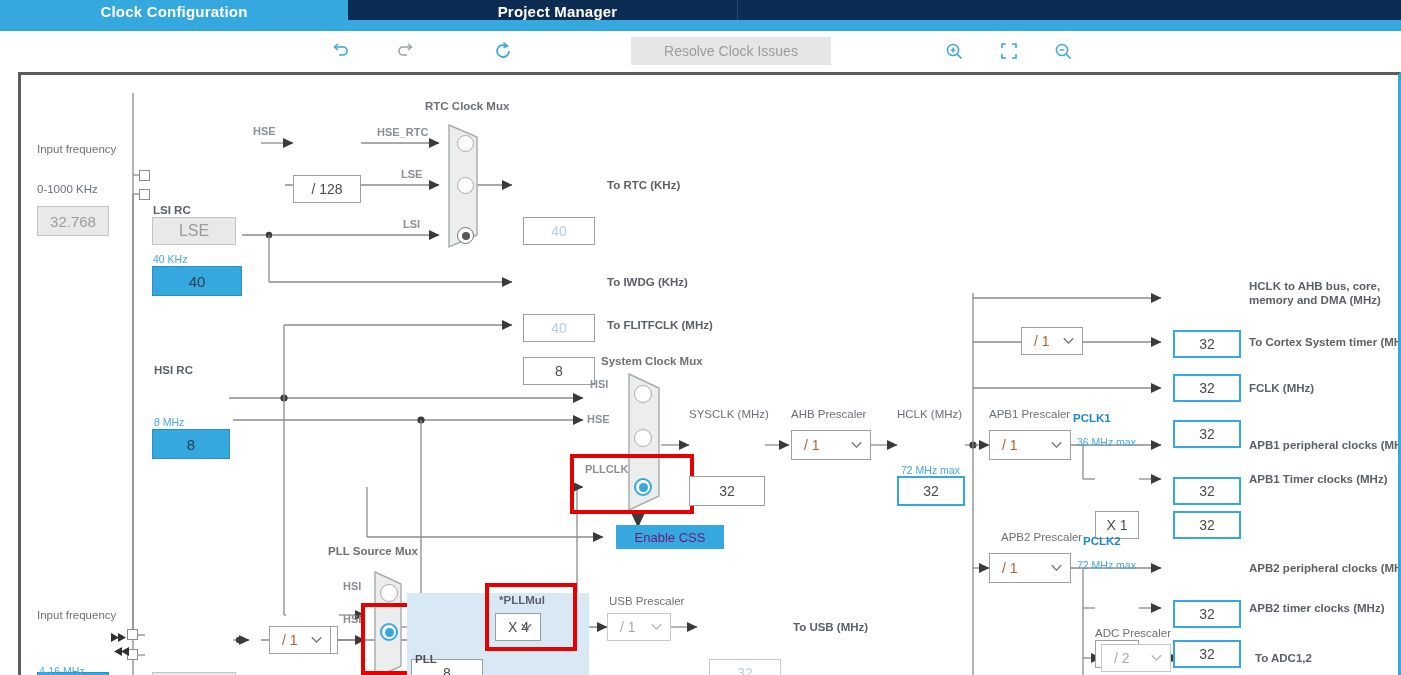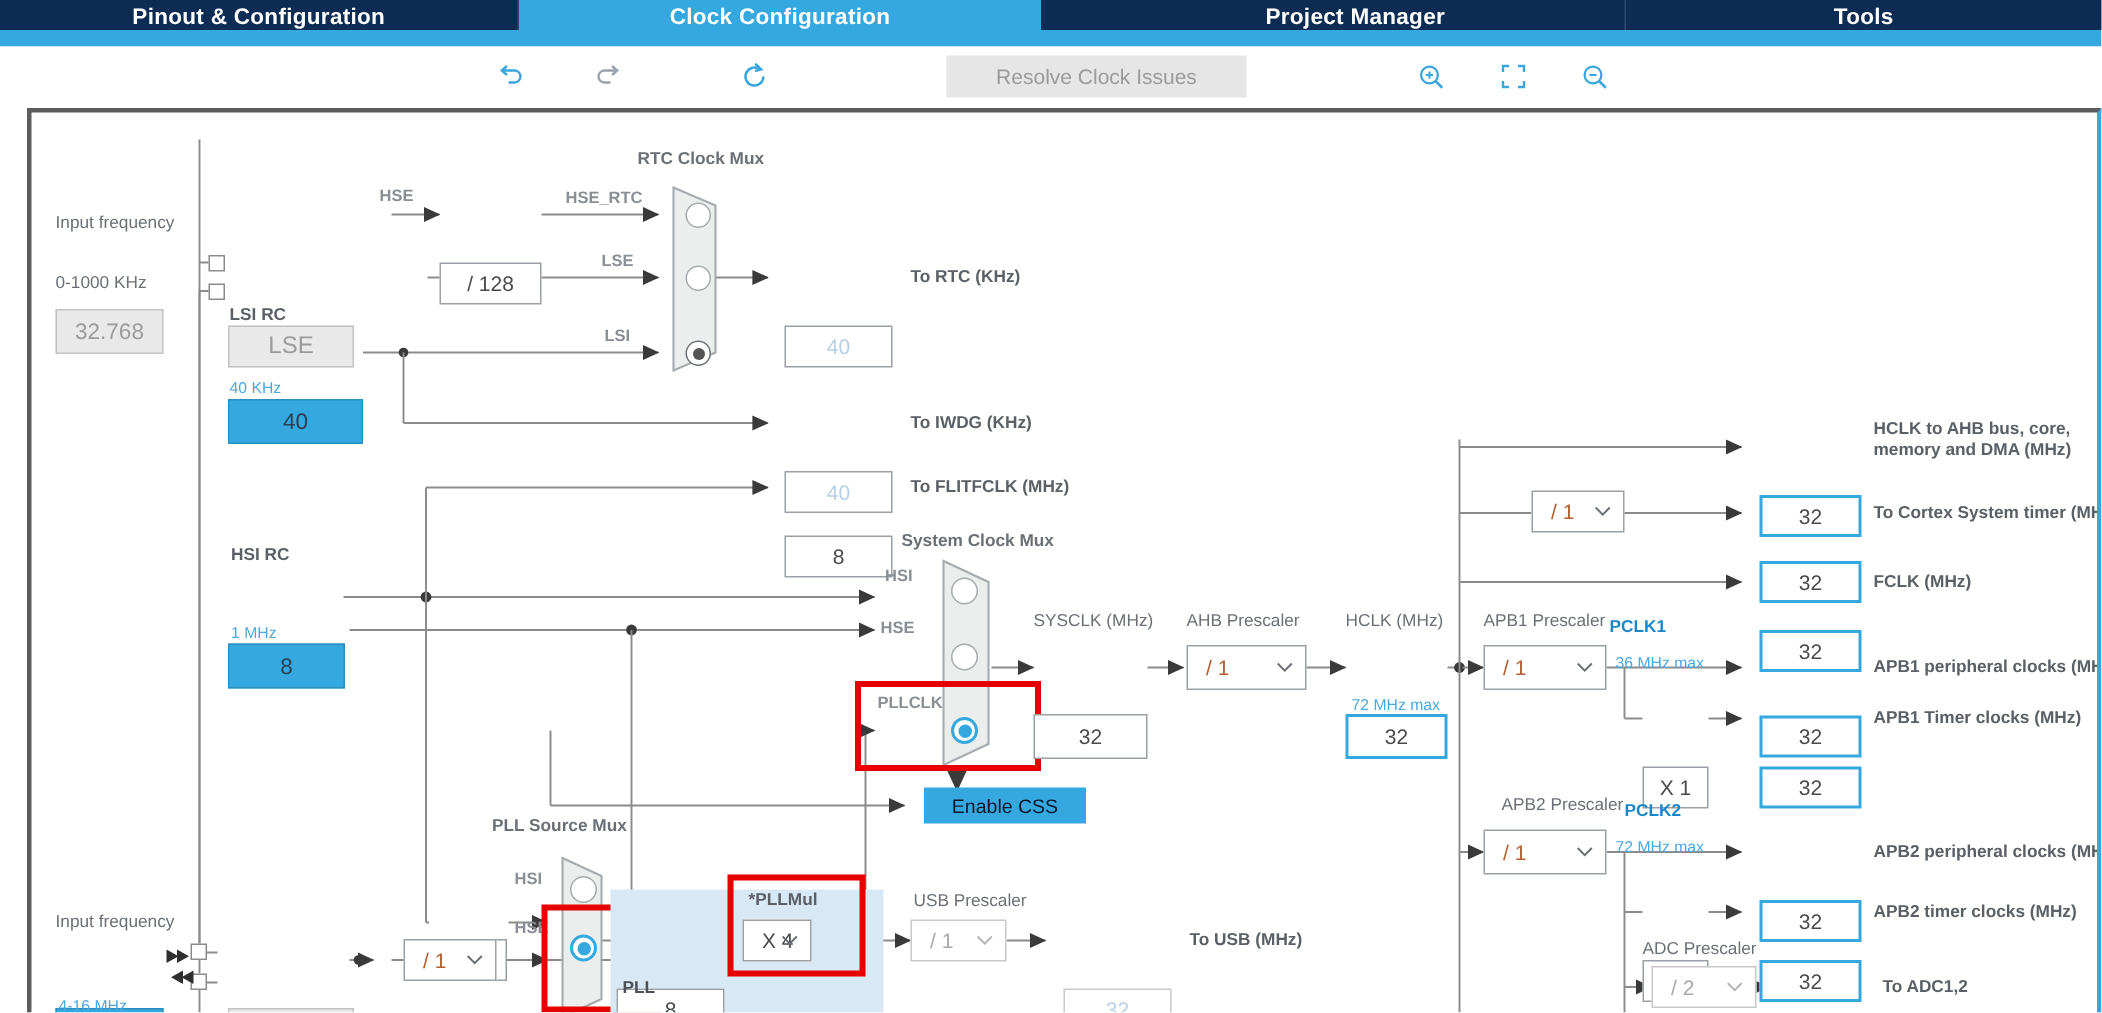--- a/index.html
+++ b/index.html
@@ -93,48 +93,42 @@
     position:absolute; right:8px; top:50%; transform:translateY(-50%);
     width:11px; height:7px;
   }
   .sel .chev svg { display:block; }
 
   .pllgroup {
     position:absolute; background:#d9e8f5;
   }
 
   .enable-css {
-    position:absolute; background:#35a8e0; color:#0f172a;
+    position:absolute; background:#35a8e0; color:#701a75;
     display:flex; align-items:center; justify-content:center;
     font-size:13px; font-weight:400;
   }
 
   .redbox {
     position:absolute; border:4px solid #e60000; background:transparent;
   }
 
   svg.wires { position:absolute; left:0; top:0; width:1380px; height:600px; pointer-events:none; }
 </style>
 </head>
 <body>
 
 <div id="app">
 
   <div class="tabbar">
-    <div class="tab" style="width:346px;">
-      <span>Pinout &amp; Configuration</span>
-    </div>
     <div class="tab active" style="width:348px;">
       <span>Clock Configuration</span>
     </div>
     <div class="tab" style="width:390px;padding-left:30px;">
       <span>Project Manager</span>
-    </div>
-    <div class="tab" style="width:317px;border-right:none;">
-      <span>Tools</span>
     </div>
   </div>
   <div class="tabstrip-under"></div>
 
   <div class="toolbar">
 
     <div class="tb-icon" style="left:324px;">
       <svg width="20" height="20" viewBox="0 0 20 20">
         <path d="M5 6 h8 a4 4 0 0 1 0 8 h-4" fill="none" stroke="#3aa6dd" stroke-width="1.6"></path>
         <path d="M8 3 L4.5 6 L8 9" fill="none" stroke="#3aa6dd" stroke-width="1.6"></path>
@@ -334,21 +328,21 @@
       <div class="lbl out" style="left:586px; top:104px;">To RTC (KHz)</div>
 
       <div class="box ro" style="left:502px; top:193px; width:72px; height:28px;">40</div>
       <div class="lbl out" style="left:586px; top:201px;">To IWDG (KHz)</div>
 
       <div class="box" style="left:502px; top:236px; width:72px; height:28px;">8</div>
       <div class="lbl out" style="left:586px; top:244px;">To FLITFCLK (MHz)</div>
 
       <div class="lbl bold" style="left:133px; top:289px;">HSI RC</div>
       <div class="box cyan-fill" style="left:131px; top:308px; width:78px; height:30px; font-size:15px; color:#2c3e50;">8</div>
-      <div class="lbl blue small" style="left:133px; top:341px;">1 MHz</div>
+      <div class="lbl blue small" style="left:133px; top:341px;">8 MHz</div>
 
       <div class="lbl muxname" style="left:580px; top:280px;">System Clock Mux</div>
       <div class="lbl sig" style="left:569px; top:303px;">HSI</div>
       <div class="lbl sig" style="left:566px; top:338px;">HSE</div>
       <div class="lbl sig" style="left:564px; top:388px;">PLLCLK</div>
 
       <svg style="position:absolute;left:606px;top:297px;width:40px;height:140px;">
         <polygon points="2,2 32,16 32,124 2,138" fill="#eceded" stroke="#a6abaf" stroke-width="1.4"></polygon>
       </svg>
       <div style="position:absolute;left:613px;top:310px;width:18px;height:18px;border-radius:50%;border:1.6px solid #a6abaf;background:#fff;"></div>

